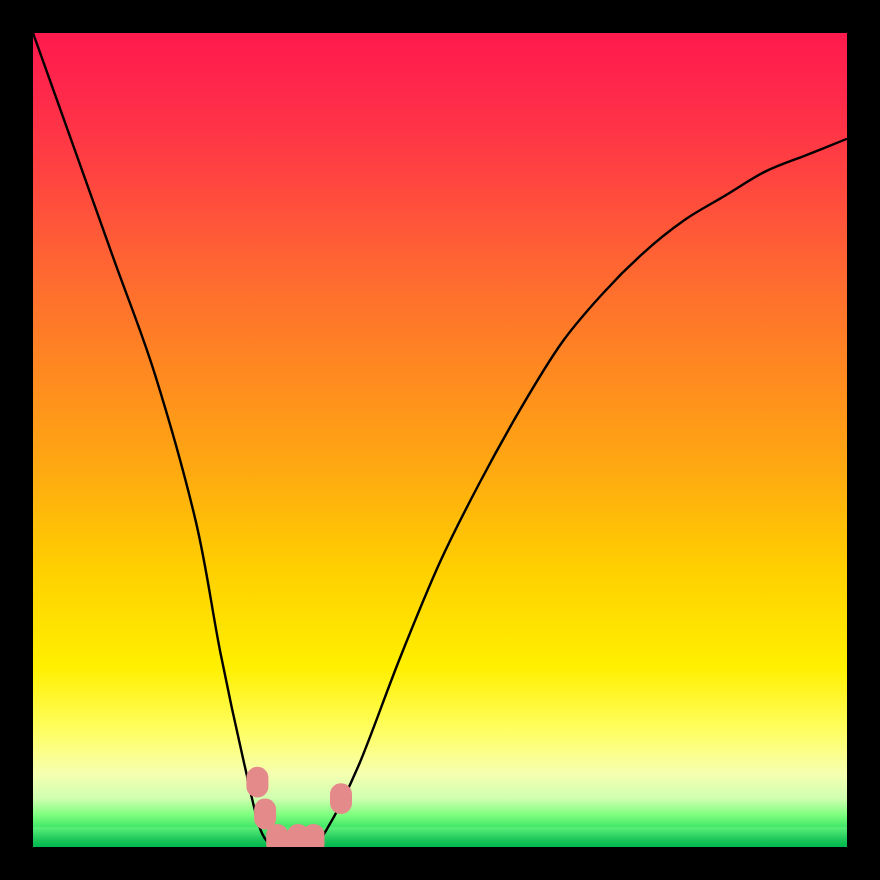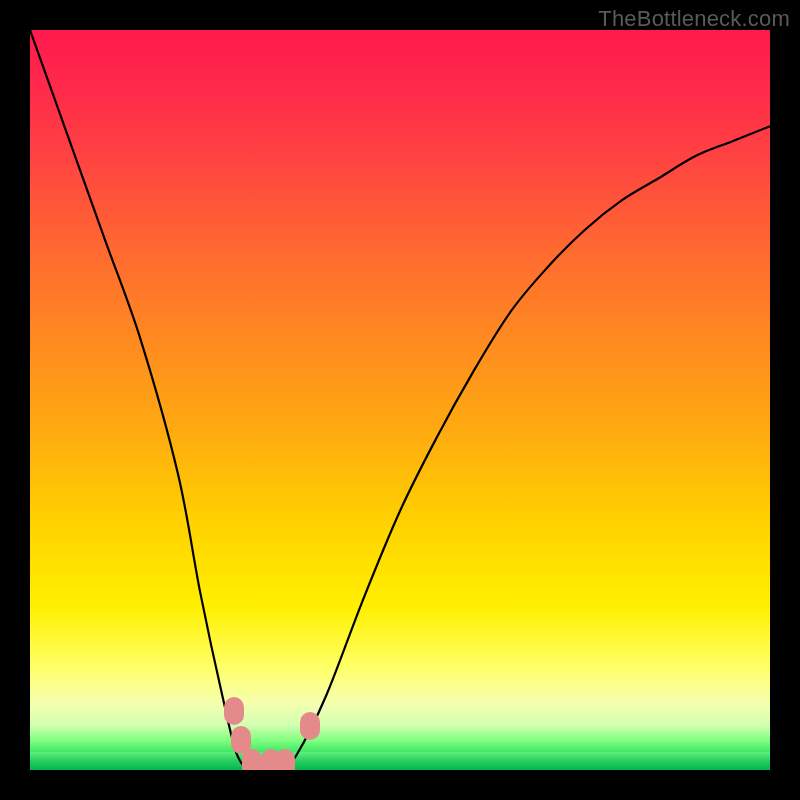--- a/index.html
+++ b/index.html
@@ -61,21 +61,20 @@
   .marker {
     position: absolute;
     background: #e58a8a;
     border-radius: 10px;
   }
 </style>
 </head>
 <body>
 
 <div class="frame">
-  <div class="watermark">TheBottleneck.com</div>
   <div class="plot">
     <div class="gradient"></div>
     <div class="green-strip"></div>
     <svg class="curve" viewBox="0 0 740 740" preserveAspectRatio="none">
       <path id="curve-path" fill="none" stroke="#000" stroke-width="2.2" d="M 0.0 0.0 C 6.2 17.3, 24.7 69.1, 37.0 103.6 C 49.3 138.1, 61.7 172.7, 74.0 207.2 C 86.3 241.7, 98.7 271.3, 111.0 310.8 C 123.3 350.3, 138.1 402.1, 148.0 444.0 C 157.9 485.9, 162.8 525.4, 170.2 562.4 C 177.6 599.4, 186.2 638.9, 192.4 666.0 C 198.6 693.1, 202.3 712.9, 207.2 725.2 C 212.1 737.5, 217.1 737.5, 222.0 740.0 C 226.9 742.5, 231.9 740.0, 236.8 740.0 C 241.7 740.0, 246.7 742.5, 251.6 740.0 C 256.5 737.5, 259.0 737.5, 266.4 725.2 C 273.8 712.9, 284.9 691.9, 296.0 666.0 C 307.1 640.1, 320.7 600.6, 333.0 569.8 C 345.3 539.0, 357.7 508.1, 370.0 481.0 C 382.3 453.9, 394.7 430.4, 407.0 407.0 C 419.3 383.6, 431.7 361.4, 444.0 340.4 C 456.3 319.4, 468.7 298.5, 481.0 281.2 C 493.3 263.9, 505.7 250.4, 518.0 236.8 C 530.3 223.2, 542.7 210.9, 555.0 199.8 C 567.3 188.7, 579.7 178.8, 592.0 170.2 C 604.3 161.6, 616.7 155.4, 629.0 148.0 C 641.3 140.6, 653.7 132.0, 666.0 125.8 C 678.3 119.6, 690.7 115.9, 703.0 111.0 C 715.3 106.1, 733.8 98.7, 740.0 96.2"></path>
     </svg>
     <div id="markers">
         <div class="marker" style="left: 193.5px; top: 666.8px; width: 20px; height: 28px;"></div>
         <div class="marker" style="left: 200.9px; top: 696.4px; width: 20px; height: 28px;"></div>
         <div class="marker" style="left: 212px; top: 718.6px; width: 20px; height: 28px;"></div>

